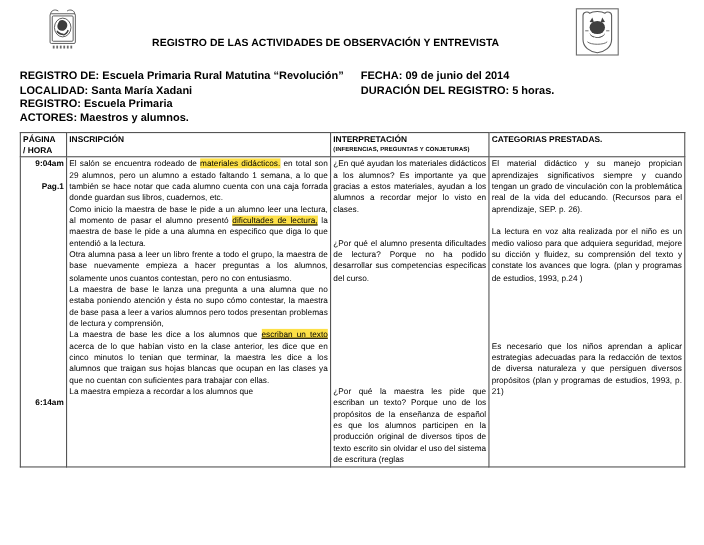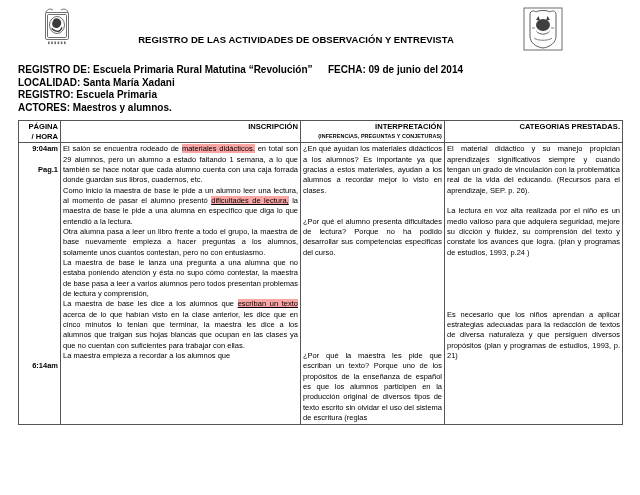--- a/index.html
+++ b/index.html
@@ -74,21 +74,21 @@
     border: 1px solid #555;
     vertical-align: top;
     padding: 1px 2px 1px 2px;
   }
   .col-hora   { width: 42px; }
   .col-insc   { width: 240px; }
   .col-interp { width: 144px; }
   .col-cat    { width: 178px; }
 
   thead th {
-    text-align: right;
+    text-align: left;
     font-size: 7.6px;
     font-weight: bold;
     padding: 3px 2px 3px 2px;
     line-height: 9.4px;
   }
   thead th .sub {
     display: block;
     font-size: 5.4px;
     font-weight: bold;
     letter-spacing: 0.1px;
@@ -113,21 +113,21 @@
 
   p.par {
     margin: 0;
     text-align: justify;
     text-justify: inter-word;
     hyphens: none;
   }
   p.par.last { text-align: justify; }
   p.blank { margin: 0; height: 10.35px; }
   .hl {
-    background: #fca5a5;
+    background: #fde047;
   }
   .u { text-decoration: underline; }
 
   .interp-cell p.par { text-align: justify; }
   .cat-cell p.par { text-align: justify; }
 </style>
 </head>
 <body>
 
 <div class="page">
@@ -197,20 +197,24 @@
       <div class="meta-line">
         <span class="lbl">ACTORES:</span>
         <span class="val">Maestros y alumnos.</span>
       </div>
     </div>
 
     <div class="meta-col right">
       <div class="meta-line">
         <span class="lbl">FECHA:</span>
         <span class="val">09 de junio del 2014</span>
+      </div>
+      <div class="meta-line">
+        <span class="lbl">DURACIÓN DEL REGISTRO:</span>
+        <span class="val">5 horas.</span>
       </div>
     </div>
   </div>
 
   <table class="reg">
     <colgroup>
       <col class="col-hora">
       <col class="col-insc">
       <col class="col-interp">
       <col class="col-cat">

